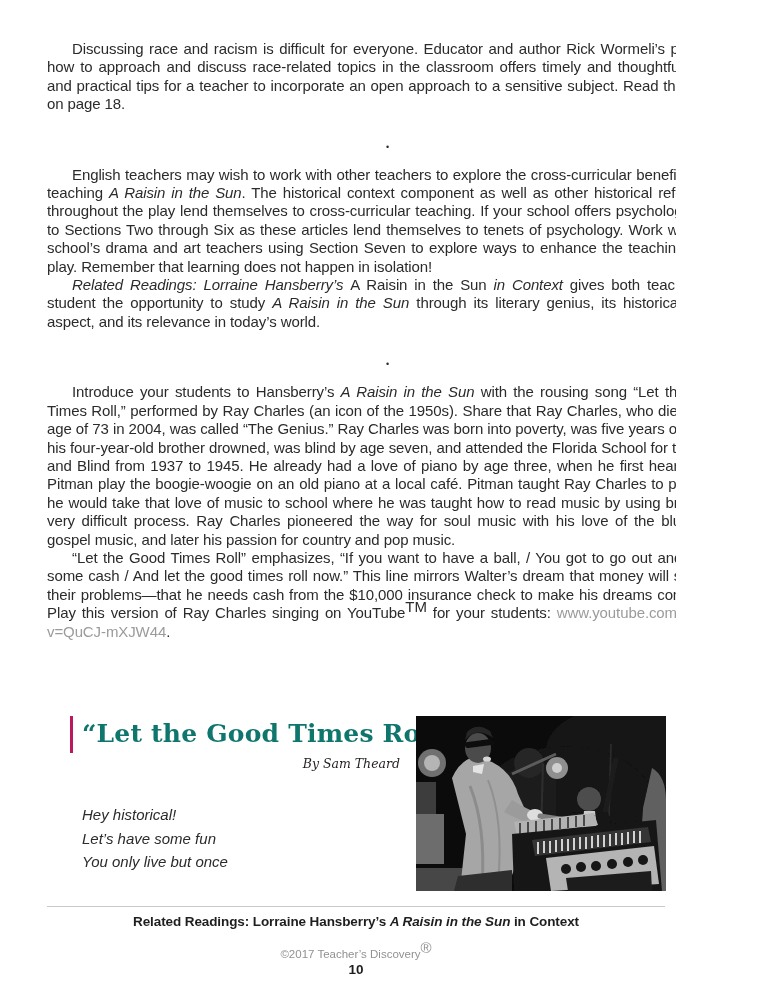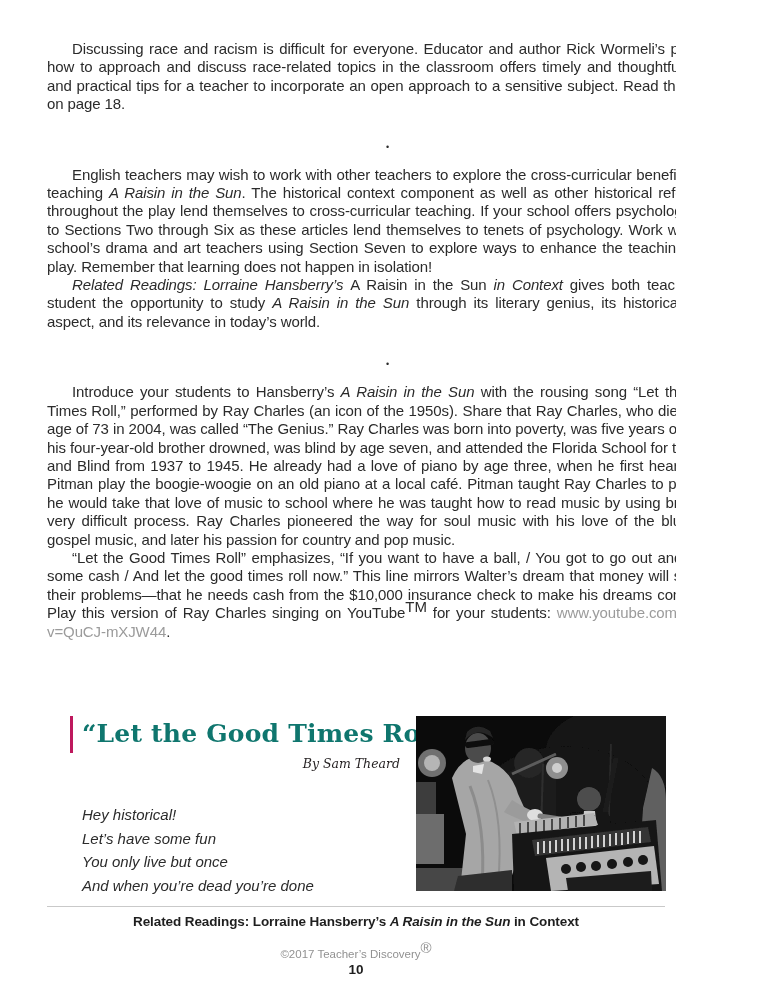--- a/index.html
+++ b/index.html
@@ -66,21 +66,20 @@
   </div>
 
   <div class="song">
     <div class="song-left">
       <div class="song-title">“Let the Good Times Roll”</div>
       <div class="song-byline">By Sam Theard</div>
       <div class="lyrics">
           <div>Hey historical!</div>
           <div>Let’s have some fun</div>
           <div>You only live but once</div>
-          <div>And when you’re dead you’re done</div>
         </div>
     </div>
 
     <div class="photo-wrap" role="img" aria-label="Black-and-white photo of Ray Charles in a suit and sunglasses playing keyboard on stage with band members">
       <svg viewBox="0 0 250 175">
         <defs>
           <filter id="soft" x="-5%" y="-5%" width="110%" height="110%">
             <feGaussianBlur stdDeviation="0.7"></feGaussianBlur>
           </filter>
         </defs>

